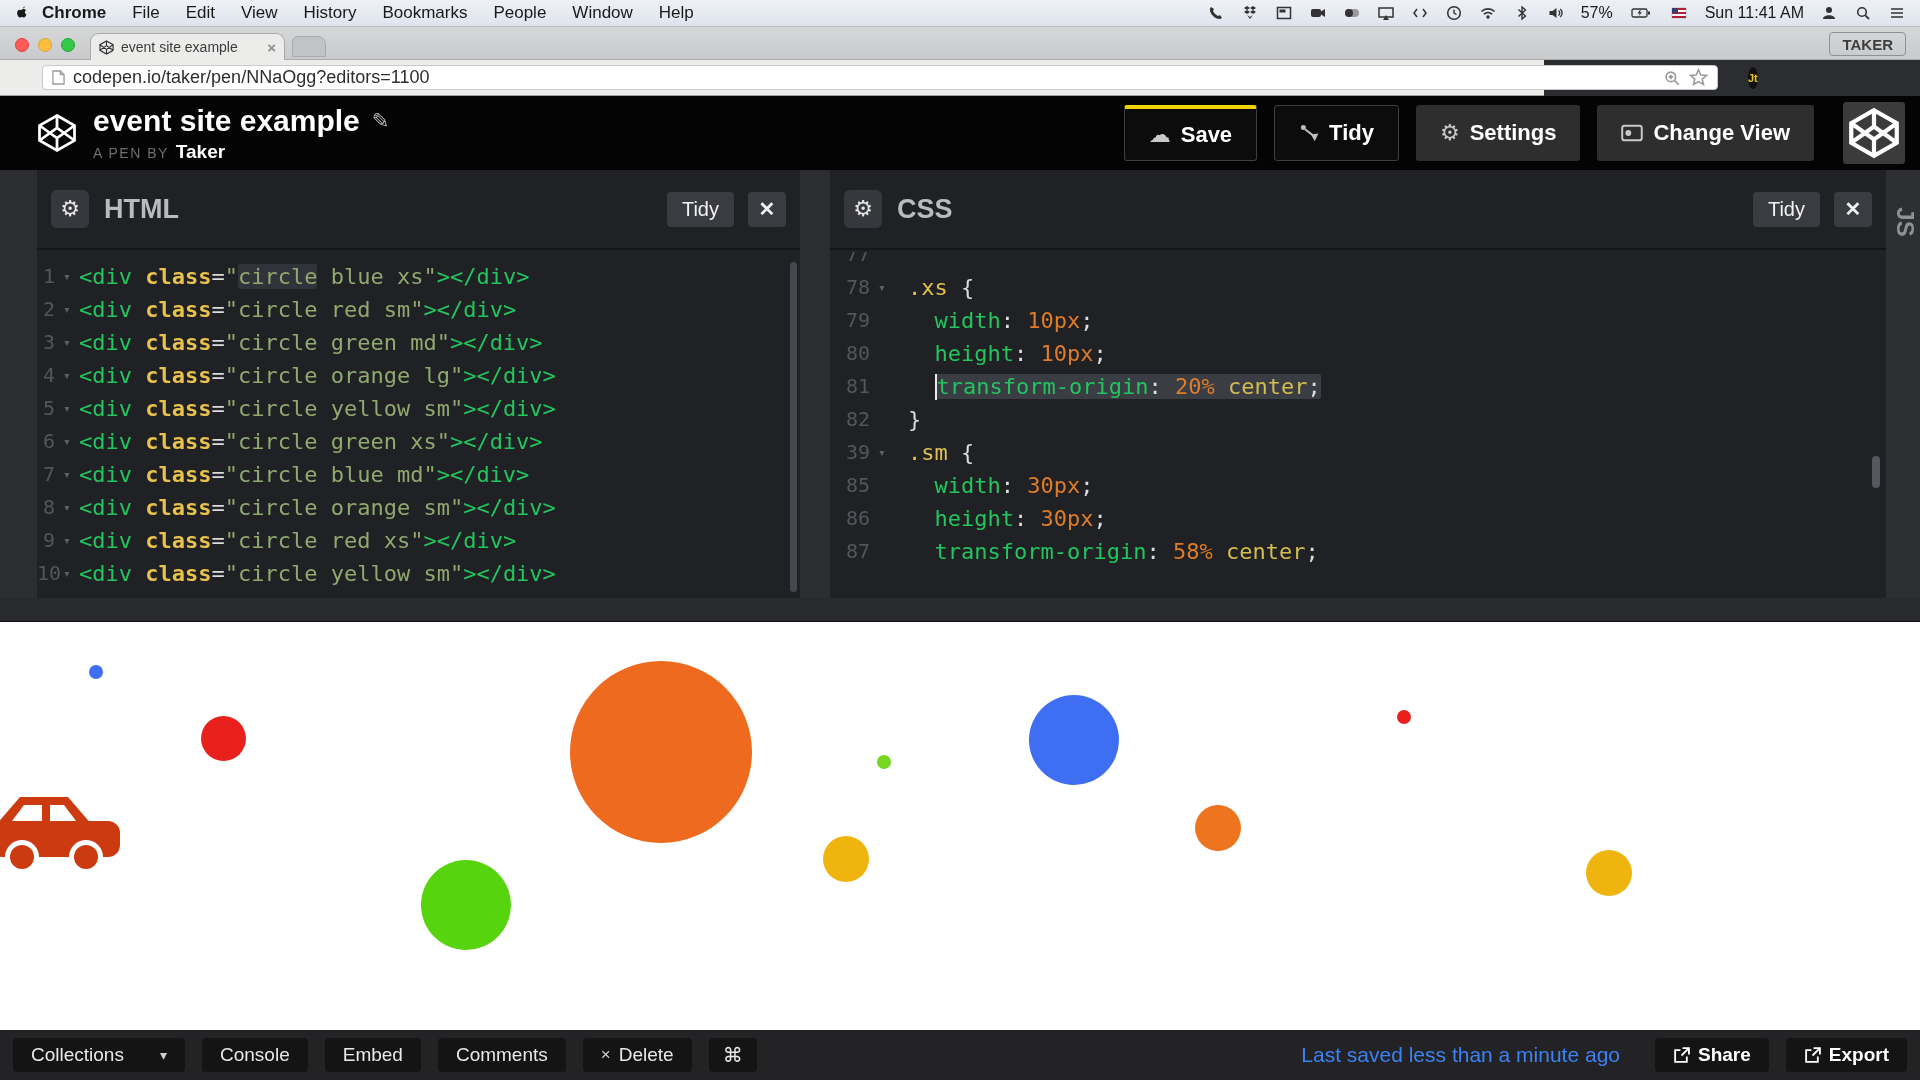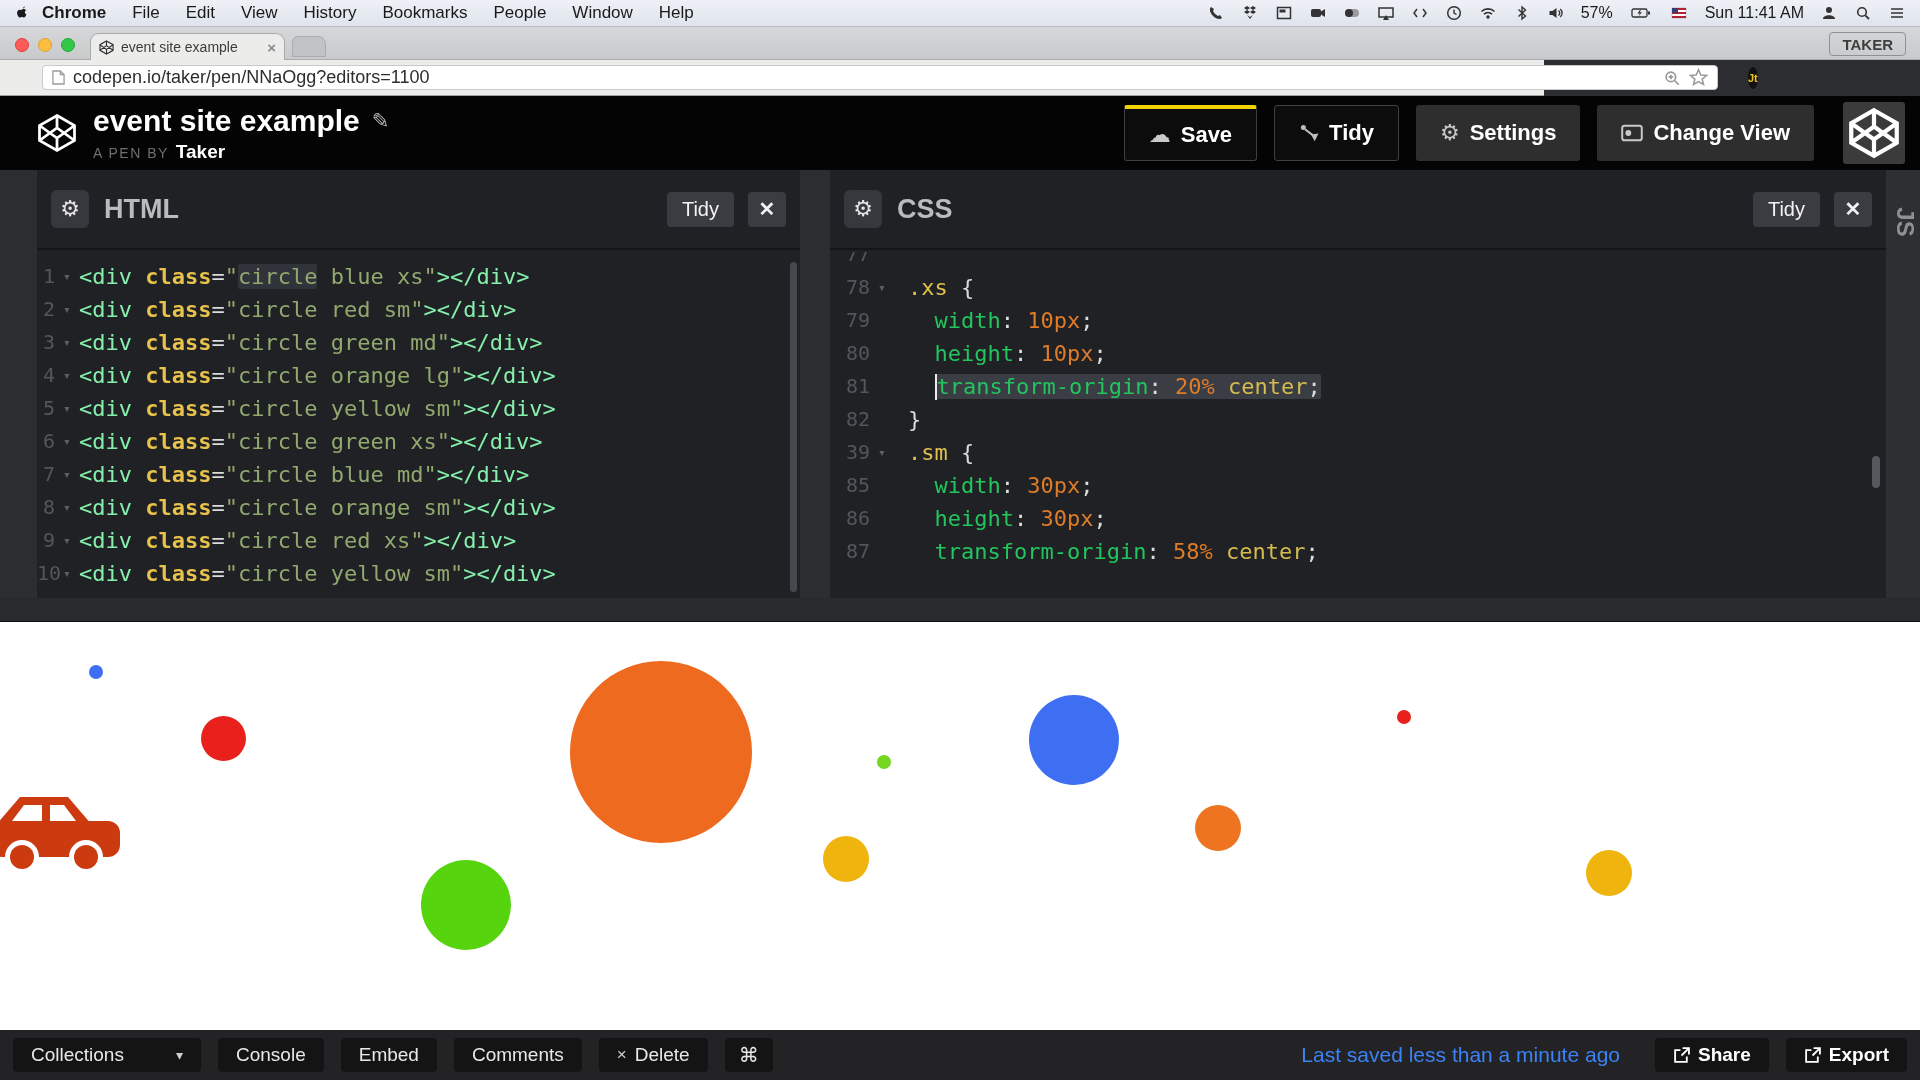--- a/index.html
+++ b/index.html
@@ -85,21 +85,21 @@
     font-family:"DejaVu Sans Mono", monospace; font-size:22px; }
   .htmlp .code-scroll { top:90px; }
   .cssp  .code-scroll { top:82px; }
   .cssp  .code-line:first-child { margin-top:-14px; }
   .code-line { height:33px; line-height:33px; display:flex; white-space:pre; }
   .ln { flex:none; text-align:right; color:#54565b; font-size:20px; }
   .htmlp .ln { width:18px; }
   .cssp  .ln { width:40px; }
   .fold { flex:none; width:24px; text-align:center; color:#5d5f64; font-size:13px; }
   .cssp .codetxt { padding-left:14px; }
-  .tk-tag  { color:#86efac; }
+  .tk-tag  { color:#22c55e; }
   .tk-attr { color:#e8c24c; font-weight:bold; }
   .tk-punc { color:#dcdcdc; }
   .tk-str  { color:#91a86f; }
   .tk-strhl{ color:#91a86f; background:#30333a; border-radius:2px; }
   .tk-sel  { color:#e2c04c; }
   .tk-prop { color:#22c55e; }
   .tk-num  { color:#df7c28; }
   .tk-kw   { color:#d5bc4f; }
   .tk-plain{ color:#dddddd; }
   .selbg { background:#3a3d44; border-radius:2px; }
@@ -118,21 +118,21 @@
   .preview { position:absolute; left:0; top:622px; width:1920px; height:408px;
     background:#ffffff; overflow:hidden; }
   .circle { position:absolute; border-radius:50%; }
   .car { position:absolute; left:-10px; top:173px; }
 
   
   .bottombar { position:absolute; left:0; top:1030px; width:1920px; height:50px;
     background:#232325; display:flex; align-items:center; padding:0 13px; gap:17px; }
   .fbtn { background:#141415; border-radius:4px; height:34px; display:flex;
     align-items:center; gap:8px; padding:0 18px; font-size:19px; color:#e8e8e8; }
-  .fbtn.collections { width:188px; }
+  .fbtn.collections { width:172px; }
   .fbtn.collections .dd { margin-left:auto; color:#cfcfcf; font-size:14px; }
   .fbtn.cmd { padding:0 14px; font-size:20px; }
   .del-x { color:#cfcfcf; font-size:17px; }
   .saved { margin-left:auto; color:#3b82f6; font-size:21px; margin-right:18px; }
   .fbtn.strong { font-weight:bold; color:#fff; }
 </style>
 </head>
 <body>
 
 <div class="menubar">

